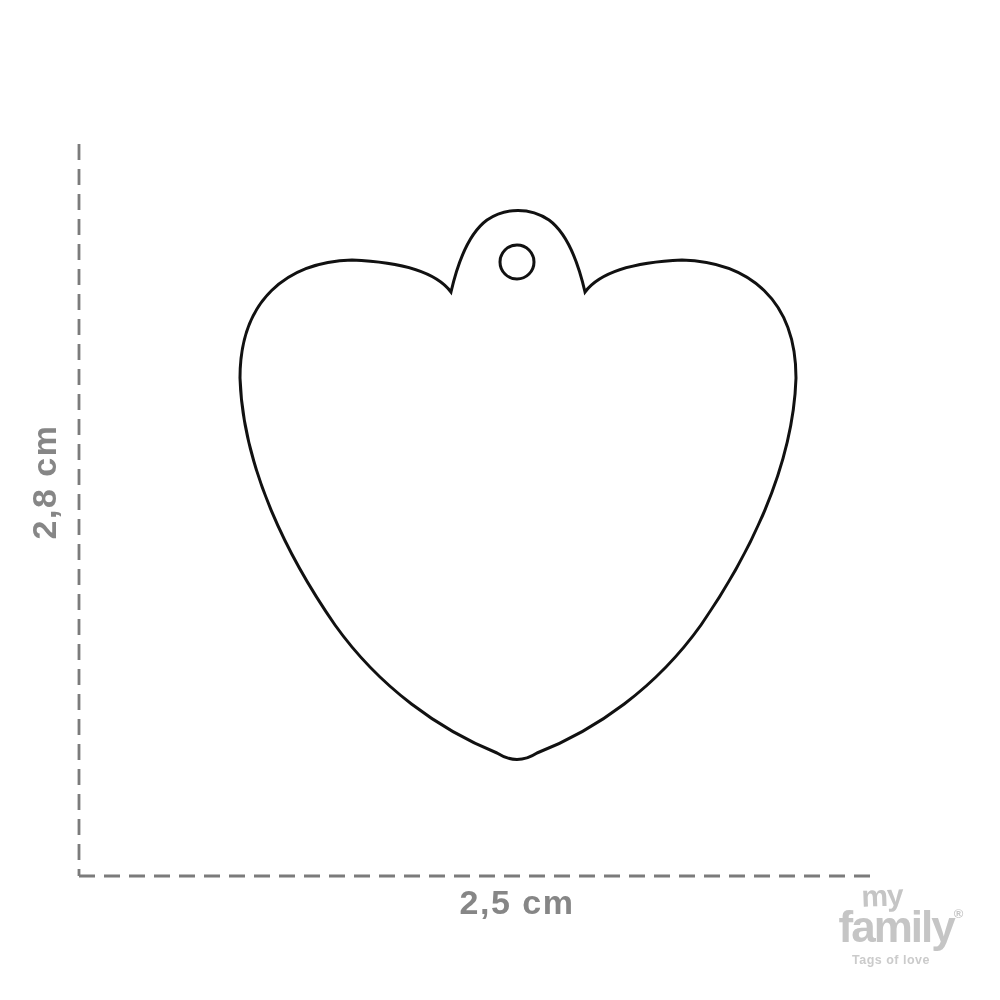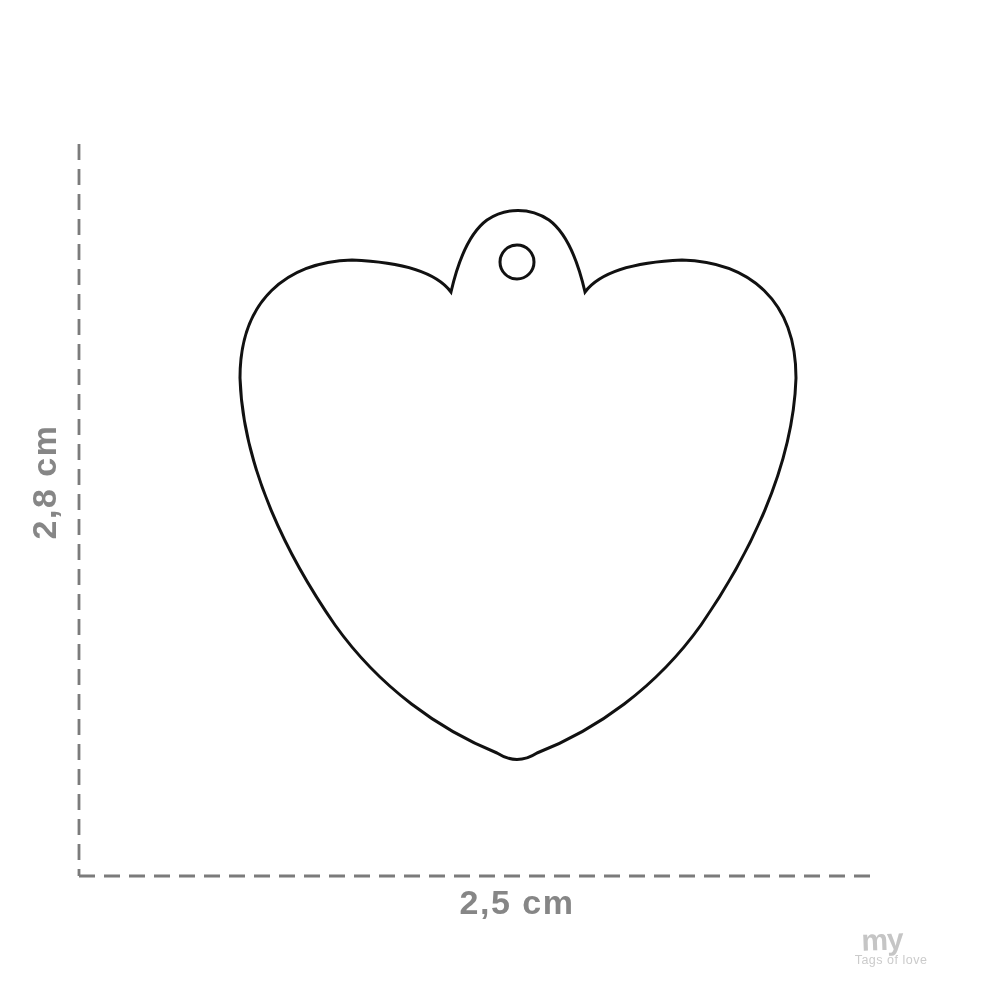--- a/index.html
+++ b/index.html
@@ -51,21 +51,21 @@
     white-space: nowrap;
   }
   .logo-reg {
     font-weight: bold;
     font-size: 13px;
     vertical-align: 24px;
     letter-spacing: 0;
   }
   .logo-tagline {
     font-size: 12.5px;
-    font-weight: normal;
+    font-weight: bold;
     letter-spacing: 0.5px;
     color: #cbcbcb;
     margin-top: 5px;
     transform: translateX(-10px);
   }
 </style>
 </head>
 <body>
 
 <div class="canvas">
@@ -93,16 +93,19 @@
 
     <circle cx="517" cy="262" r="17" fill="#ffffff" stroke="#111111" stroke-width="3"></circle>
 
     <text x="44" y="482" class="dim-label" text-anchor="middle" dominant-baseline="central" transform="rotate(-90 44 482)">2,8 cm</text>
 
     <text x="517" y="914" class="dim-label" text-anchor="middle">2,5 cm</text>
   </svg>
 
   <div class="logo">
     <div class="logo-my">my</div>
+    <div class="logo-family-row">
+      <span>family</span><span class="logo-reg">®</span>
+    </div>
     <div class="logo-tagline">Tags of love</div>
   </div>
 
 </div>
 
 </body></html>

